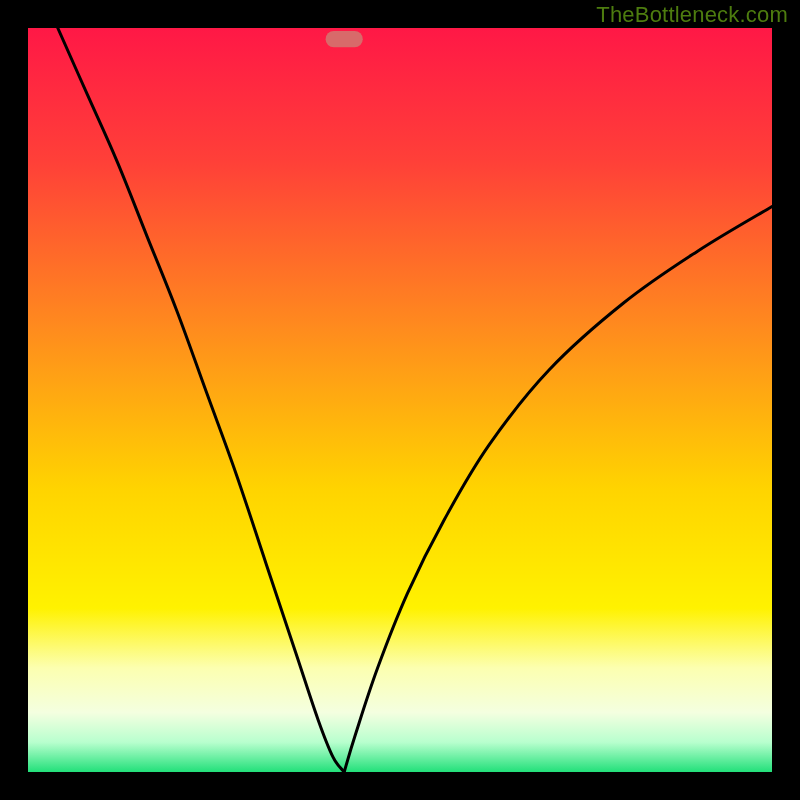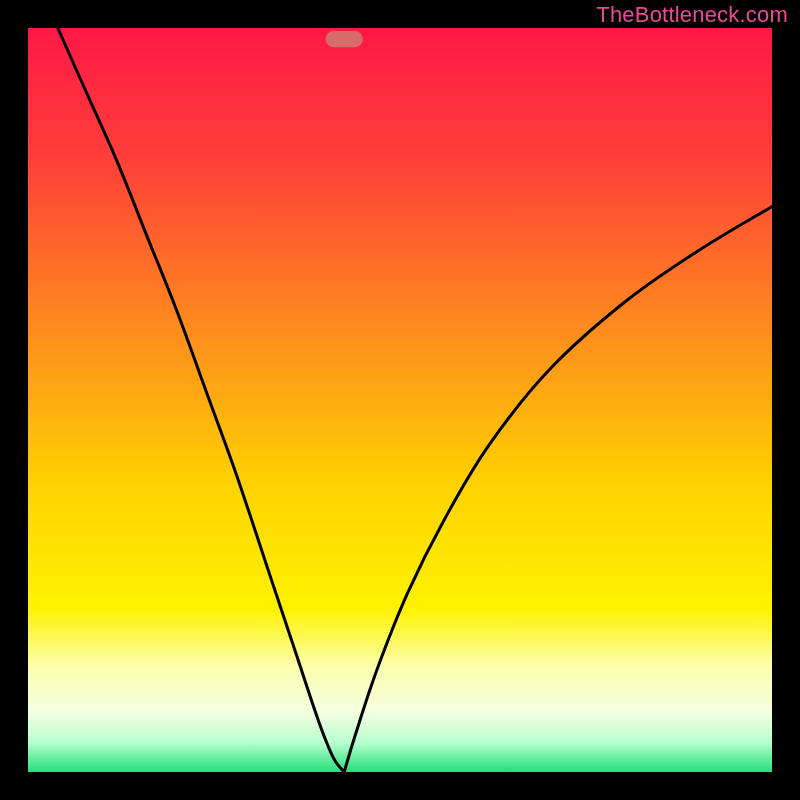--- a/index.html
+++ b/index.html
@@ -14,21 +14,21 @@
   .frame {
     position: relative;
     width: 800px;
     height: 800px;
     background: #000;
   }
   .watermark {
     position: absolute;
     top: 2px;
     right: 12px;
-    color: #ec4899;
+    color: #4d7c0f;
     font-size: 22px;
     font-weight: 500;
     letter-spacing: 0.2px;
     z-index: 20;
   }
   .plot {
     position: absolute;
     left: 28px;
     top: 28px;
     width: 744px;

